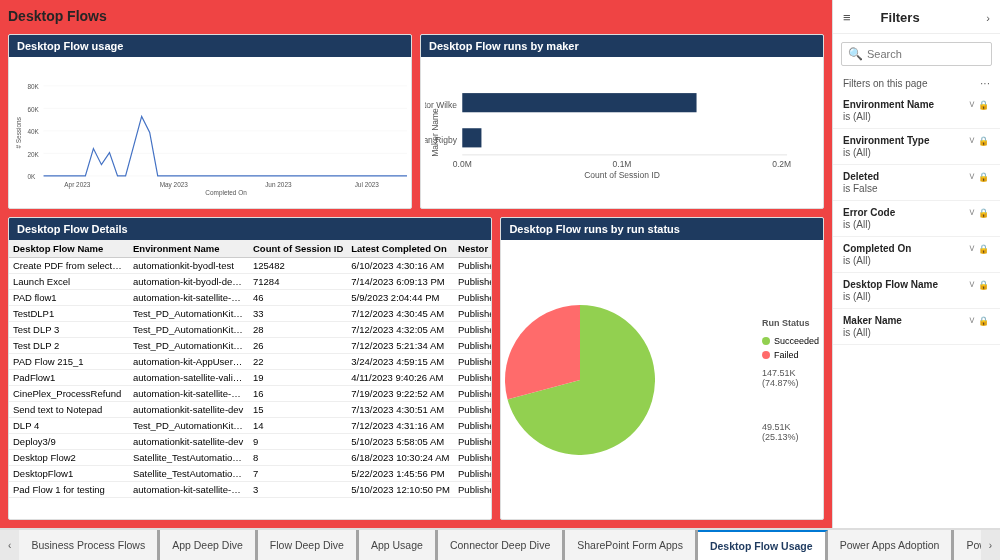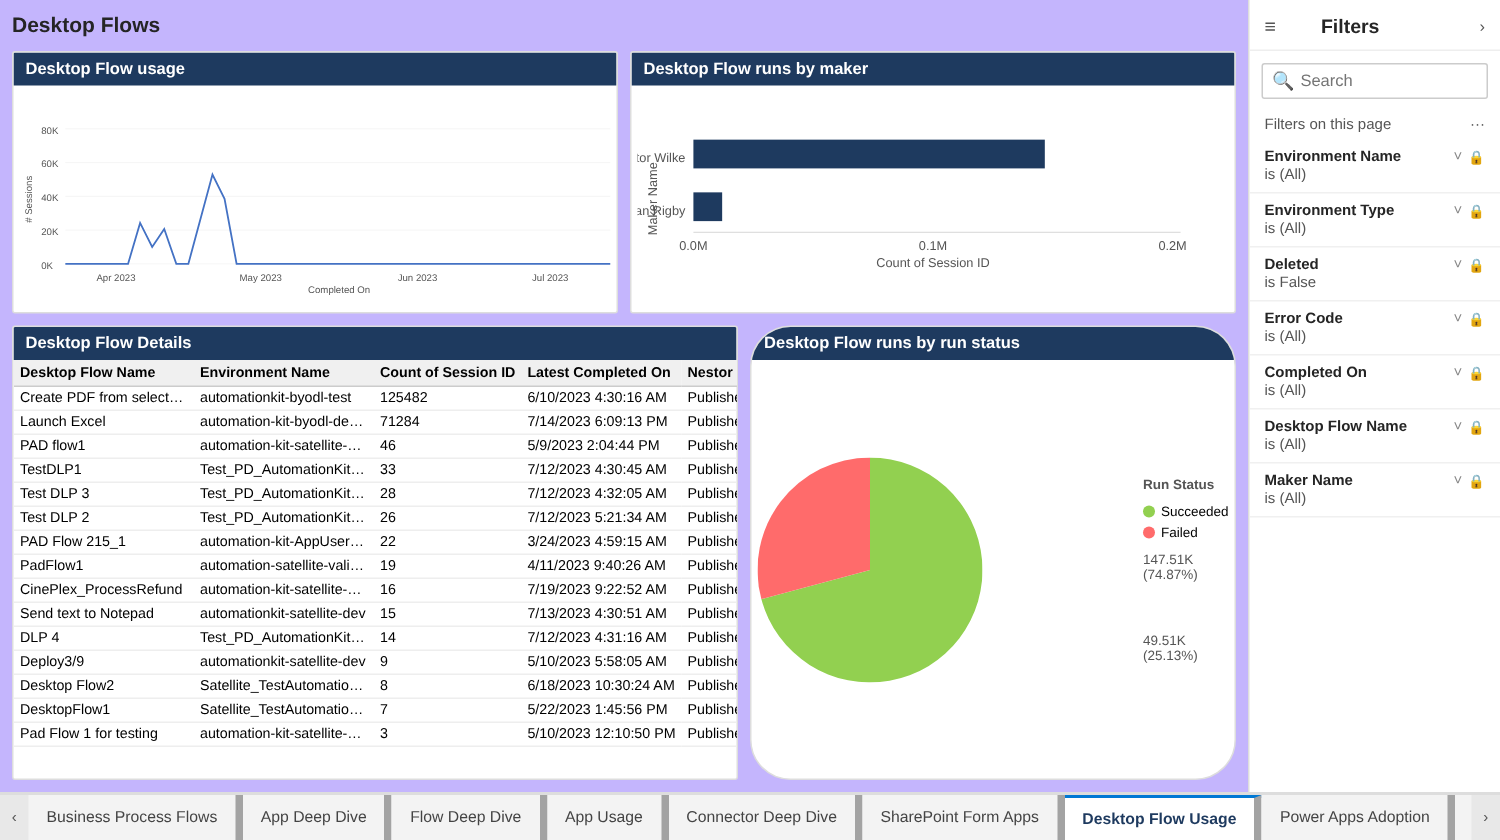--- a/index.html
+++ b/index.html
@@ -1,36 +1,36 @@
 <!DOCTYPE html>
 <html><head>
   <meta charset="utf-8">
   <style>
     * { box-sizing: border-box; margin: 0; padding: 0; }
     body { font-family: 'Segoe UI', Arial, sans-serif; font-size: 11px; background: #f3f3f3; width: 1000px; height: 560px; overflow: hidden; display: flex; flex-direction: column; }
 
     .main-content { display: flex; flex: 1; overflow: hidden; }
 
     
-    .dashboard { flex: 1; background: #c4b5fd; padding: 8px; overflow: hidden; display: flex; flex-direction: column; gap: 8px; }
+    .dashboard { flex: 1; background: #ef4444; padding: 8px; overflow: hidden; display: flex; flex-direction: column; gap: 8px; }
 
     .dashboard-title { font-size: 14px; font-weight: 600; color: #252525; margin-bottom: 2px; }
 
     .dashboard-row { display: flex; gap: 8px; flex: 1; }
 
     .card { background: white; border: 1px solid #ddd; border-radius: 2px; display: flex; flex-direction: column; overflow: hidden; }
 
     .card-header { background: #1e3a5f; color: white; font-size: 11px; font-weight: 600; padding: 5px 8px; }
 
     .card-body { flex: 1; overflow: hidden; padding: 4px; }
 
     
     .usage-card { flex: 1; }
     .runs-maker-card { flex: 1; }
-    .runs-status-card { flex: 1; border-radius: 27px; }
+    .runs-status-card { flex: 1; }
 
     table { width: 100%; border-collapse: collapse; font-size: 9.5px; }
     thead th { background: #f0f0f0; border-bottom: 1px solid #ccc; padding: 3px 4px; text-align: left; font-weight: 600; white-space: nowrap; }
     tbody tr { border-bottom: 1px solid #eee; }
     tbody td { padding: 2px 4px; white-space: nowrap; overflow: hidden; max-width: 120px; text-overflow: ellipsis; }
 
     .table-scroll { overflow-y: auto; height: calc(100% - 4px); }
 
     
     .filters-panel { width: 168px; background: white; border-left: 1px solid #ddd; padding: 0; display: flex; flex-direction: column; }
@@ -45,21 +45,21 @@
 
     .filter-item { padding: 6px 10px; border-bottom: 1px solid #f0f0f0; }
     .filter-item-header { display: flex; align-items: center; justify-content: space-between; }
     .filter-label { font-size: 10px; font-weight: 600; color: #252525; }
     .filter-controls { display: flex; gap: 4px; align-items: center; color: #888; font-size: 10px; }
     .filter-value { font-size: 10px; color: #555; margin-top: 1px; }
 
     
     .bottom-tabs { height: 32px; background: #f3f3f3; border-top: 2px solid #ddd; display: flex; align-items: stretch; overflow: hidden; }
     .nav-arrow { width: 20px; background: #e8e8e8; border: none; cursor: pointer; display: flex; align-items: center; justify-content: center; font-size: 10px; color: #555; }
-    .tab { padding: 0 12px; display: flex; align-items: center; font-size: 10.5px; cursor: pointer; border-right: 5px solid #a3a3a3; white-space: nowrap; color: #444; background: #f3f3f3; text-align: center; }
+    .tab { padding: 0 12px; display: flex; align-items: center; font-size: 10.5px; cursor: pointer; border-right: 3px solid #a3a3a3; white-space: nowrap; color: #444; background: #f3f3f3; text-align: center; }
     .tab.active { background: white; font-weight: 600; color: #1e3a5f; border-top: 2px solid #0078d4; border-bottom: none; }
 
     
     .axis-label { font-size: 8px; fill: #555; }
     .legend-item { display: flex; align-items: center; gap: 4px; font-size: 9px; }
     .legend-dot { width: 8px; height: 8px; border-radius: 50%; }
   </style>
 </head>
 <body>
 

